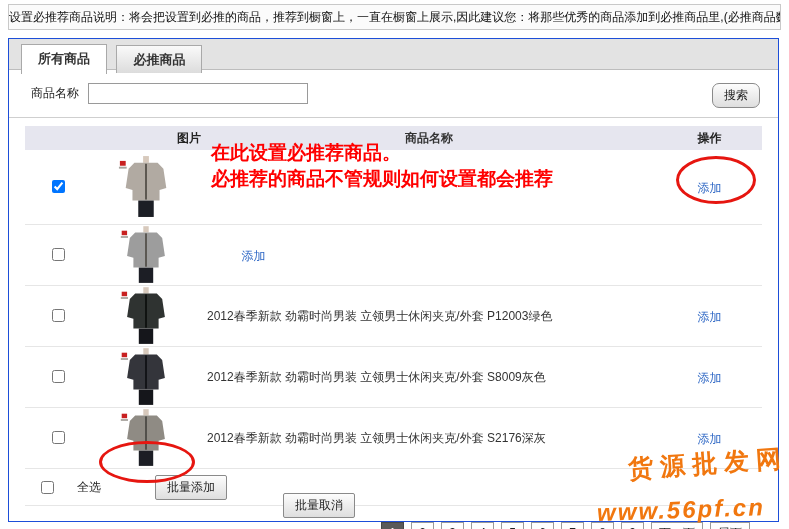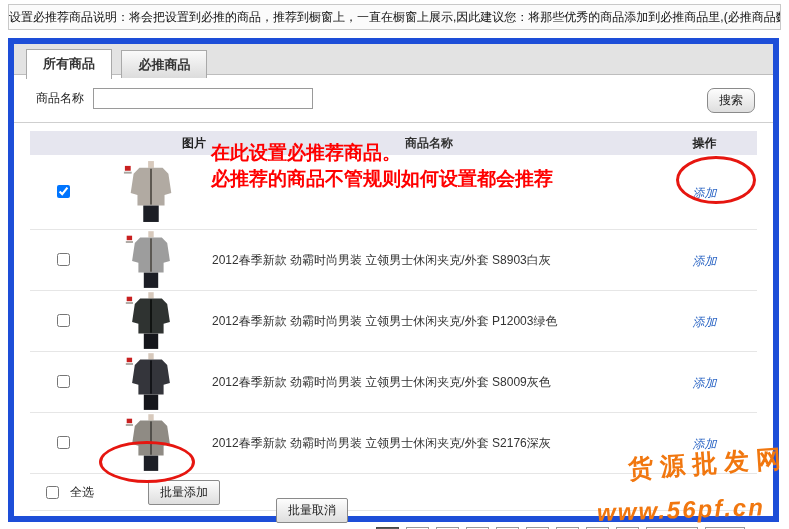--- a/index.html
+++ b/index.html
@@ -11,21 +11,21 @@
   
   .instruction-bar{
     position:absolute;left:8px;right:8px;top:4px;height:24px;
     background:#fbfbfb;border:1px solid #c9c9c9;
     text-align:center;line-height:24px;font-size:12px;color:#111;
     white-space:nowrap;overflow:hidden;
   }
   
   .panel{
     position:absolute;left:8px;top:38px;width:771px;height:484px;
-    border:6px solid #1d4ed8;background:#fff;box-sizing:border-box;
+    border:1px solid #1d4ed8;background:#fff;box-sizing:border-box;
   }
   .tabbar{
     background:#e3e3e3;border-bottom:1px solid #bdbdbd;
     padding:5px 0 0 12px;height:25px;
   }
   .tab{
     display:inline-block;padding:5px 16px 4px;font-size:13px;font-weight:bold;
     border:1px solid #a9a9a9;border-bottom:none;margin-right:5px;
     background:linear-gradient(#fafafa,#dcdcdc);color:#333;cursor:pointer;
     position:relative;top:1px;
@@ -52,27 +52,27 @@
   .c-check{width:66px;text-align:center;}
   .c-img{width:110px;text-align:right;}
   .c-name{flex:1;text-align:left;padding-left:6px;font-size:12px;color:#333;}
   .thead .c-name{text-align:center;padding-left:0;}
   .c-op{width:105px;text-align:center;}
   .trow{
     display:flex;align-items:center;border-bottom:1px solid #e6e6e6;
     min-height:56px;padding:1px 0;
   }
   .trow.tall{min-height:72px;}
-  .add-link{color:#2b65c4;font-size:12px;text-decoration:none;cursor:pointer;font-style:italic;}
+  .add-link{color:#2b65c4;font-size:12px;text-decoration:none;cursor:pointer;}
   .jacket{display:block;margin:0 auto;}
   .tfoot{
     display:flex;align-items:center;border-bottom:1px solid #e6e6e6;
     height:36px;font-size:12px;
   }
-  .tfoot .selall{margin-left:12px;display:flex;align-items:center;gap:8px;}
+  .tfoot .selall{margin-left:12px;display:flex;align-items:center;gap:20px;}
   .batch-add{margin-left:54px;}
   .batch-cancel{margin-left:56px;margin-top:36px;}
   .pagination{
     display:flex;justify-content:flex-end;align-items:center;
     margin:16px 28px 0 0;gap:7px;
   }
   .page{
     display:inline-block;min-width:13px;padding:0 4px;height:20px;line-height:20px;
     text-align:center;border:1px solid #9a9a9a;background:#fff;font-size:12px;
     color:#222;cursor:pointer;
@@ -146,21 +146,20 @@
       <div class="c-img">
         <svg class="jacket" width="54" height="58" viewBox="0 0 60 64">
           <rect x="3" y="5" width="6" height="5" fill="#c82020"></rect>
           <rect x="2" y="11" width="8" height="2" fill="#a8a49e"></rect>
           <rect x="27" y="0" width="6" height="7" fill="#d7c9bc"></rect>
           <path d="M18,7 L42,7 L48,13 L51,33 L44,35 L44,46 L16,46 L16,35 L9,33 L12,13 Z" fill="#9d9d9d"></path>
           <rect x="29" y="8" width="2" height="37" fill="#55524c"></rect>
           <rect x="22" y="46" width="16" height="17" fill="#1c1e25"></rect>
         </svg>
       </div>
-      <div class="c-name">2012春季新款 劲霸时尚男装 立领男士休闲夹克/外套 S8903白灰</div>
       <div class="c-op"><a class="add-link">添加</a></div>
     </div>
 
     <div class="trow">
       <div class="c-check"><input type="checkbox" style=""></div>
       <div class="c-img">
         <svg class="jacket" width="54" height="58" viewBox="0 0 60 64">
           <rect x="3" y="5" width="6" height="5" fill="#c82020"></rect>
           <rect x="2" y="11" width="8" height="2" fill="#a8a49e"></rect>
           <rect x="27" y="0" width="6" height="7" fill="#d7c9bc"></rect>

